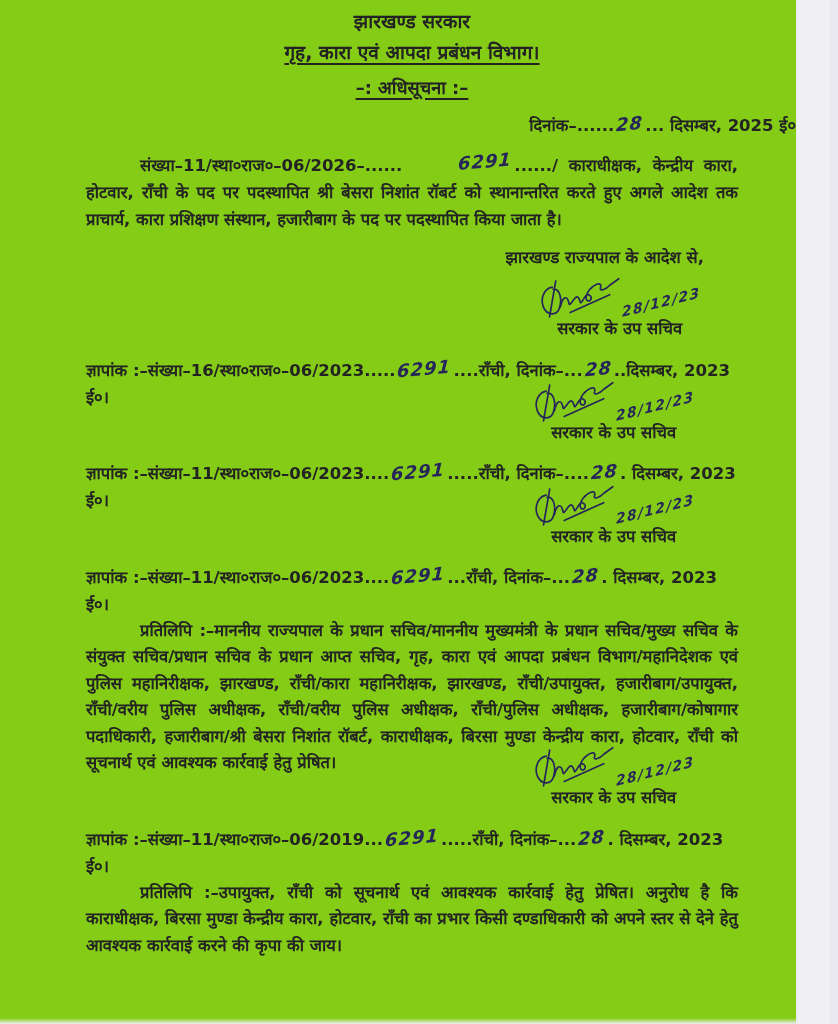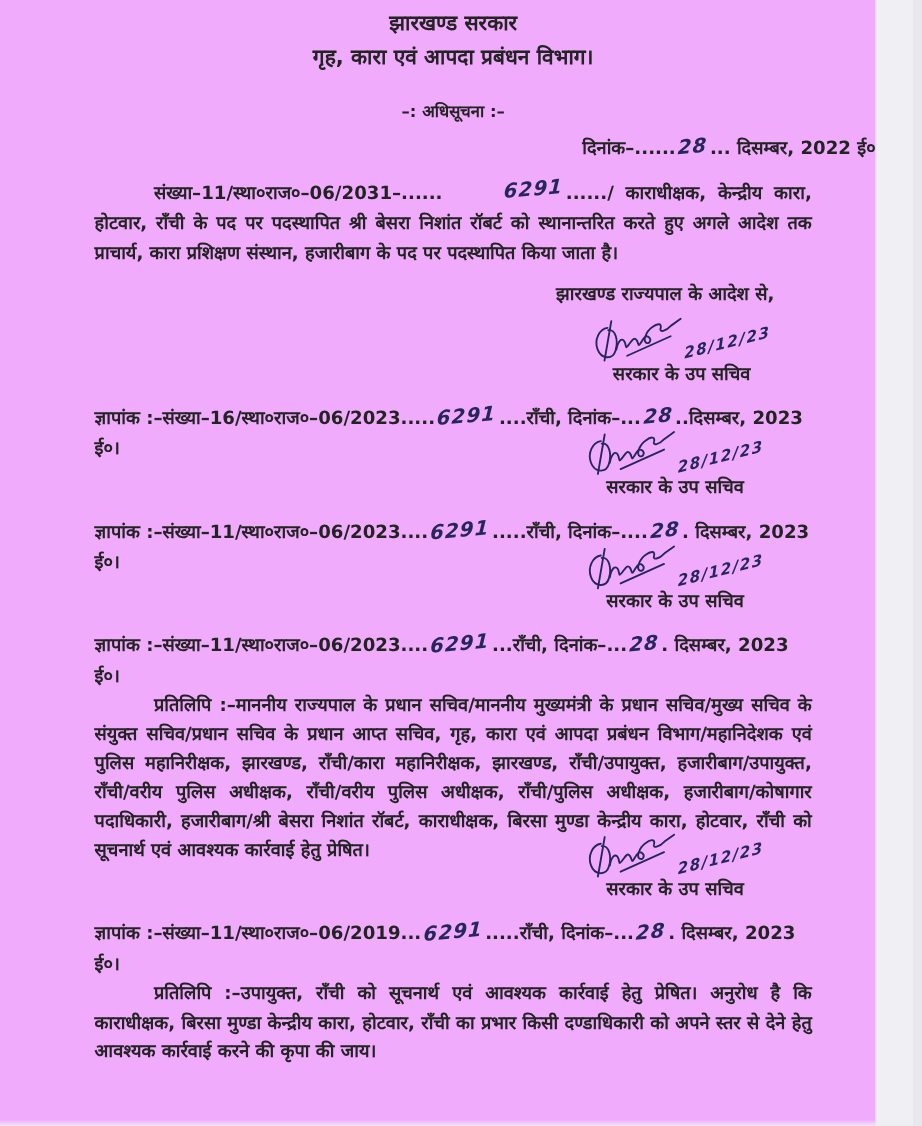--- a/index.html
+++ b/index.html
@@ -1,19 +1,19 @@
 <!DOCTYPE html>
 <html lang="hi"><head>
 <meta charset="utf-8">
 <style>
   html,body{margin:0;padding:0;background:#e9e8ee;}
   .page{
     position:relative;
     width:830px;height:1024px;
-    background:#f0abfc;
+    background:#84cc16;
     overflow:hidden;
     font-family:"DejaVu Sans","Liberation Sans",sans-serif;
     color:#232323;
     font-weight:700;
     box-sizing:border-box;
   }
   .scan-edge-right{
     position:absolute;top:0;right:0;width:33px;height:1024px;
     background:#f0eff4;border-left:1px solid #e7e6ec;
   }
@@ -23,22 +23,22 @@
   }
   .doc{
     position:relative;z-index:2;
     padding:6px 92px 0 86px;
     font-size:16.5px;
     line-height:1.6;
   }
   .hdr{text-align:center;}
   .h1{font-size:19px;}
   .h2{font-size:19px;margin-top:1px;}
-  .h3{font-size:15px;margin-top:21px;}
-  .u{text-underline-offset:4px;text-decoration-thickness:1.5px;}
+  .h3{font-size:18px;margin-top:6px;}
+  .u{text-decoration:underline;text-underline-offset:4px;text-decoration-thickness:1.5px;}
   .dateline{text-align:right;margin:8px -58px 0 0;}
   .para{margin:0;text-align:justify;}
   .indent{text-indent:54px;}
   .order{margin-top:12px;}
   .hand{
     display:inline-block;
     font-style:italic;
     font-size:18px;
     letter-spacing:1px;
     transform:rotate(-5deg) skewX(-8deg);
@@ -85,23 +85,23 @@
 <div class="page">
 
   <div class="doc">
 
     <div class="hdr">
       <div class="h1">झारखण्ड सरकार</div>
       <div class="h2 u">गृह, कारा एवं आपदा प्रबंधन विभाग।</div>
       <div class="h3"><span class="u">–: अधिसूचना :–</span></div>
     </div>
 
-    <div class="dateline"><span>दिनांक–......</span><span class="hand">28</span><span>... दिसम्बर, 2022 ई०</span></div>
+    <div class="dateline"><span>दिनांक–......</span><span class="hand">28</span><span>... दिसम्बर, 2025 ई०</span></div>
 
-    <p class="para indent order"><span>संख्या–11/स्था०राज०–06/2031–......</span><span class="hand">6291</span><span>....../ </span><span>काराधीक्षक, केन्द्रीय कारा, होटवार, राँची के पद पर पदस्थापित श्री बेसरा निशांत रॉबर्ट को स्थानान्तरित करते हुए अगले आदेश तक प्राचार्य, कारा प्रशिक्षण संस्थान, हजारीबाग के पद पर पदस्थापित किया जाता है।</span></p>
+    <p class="para indent order"><span>संख्या–11/स्था०राज०–06/2026–......</span><span class="hand">6291</span><span>....../ </span><span>काराधीक्षक, केन्द्रीय कारा, होटवार, राँची के पद पर पदस्थापित श्री बेसरा निशांत रॉबर्ट को स्थानान्तरित करते हुए अगले आदेश तक प्राचार्य, कारा प्रशिक्षण संस्थान, हजारीबाग के पद पर पदस्थापित किया जाता है।</span></p>
 
     <div class="by-order">झारखण्ड राज्यपाल के आदेश से,</div>
 
     <div class="sig-wrap main-sig">
       <div class="sig-row">
         <svg class="sig-svg" viewBox="0 0 132 56">
             <use href="#sig-scribble"></use>
           </svg>
         <span class="sig-date">28/12/23</span>
       </div>

